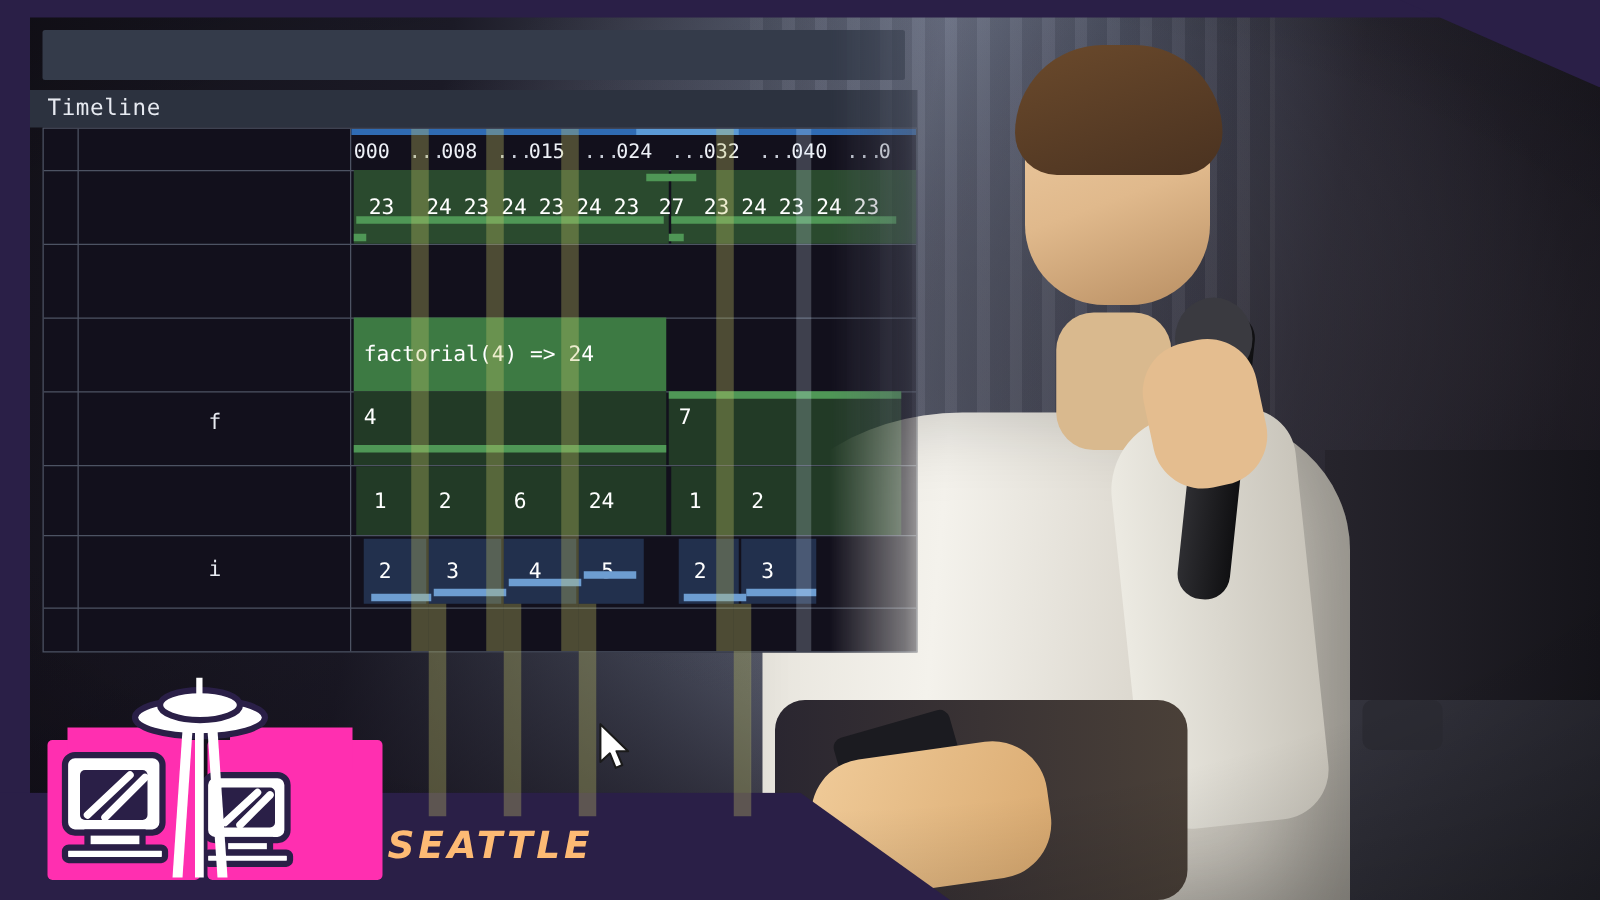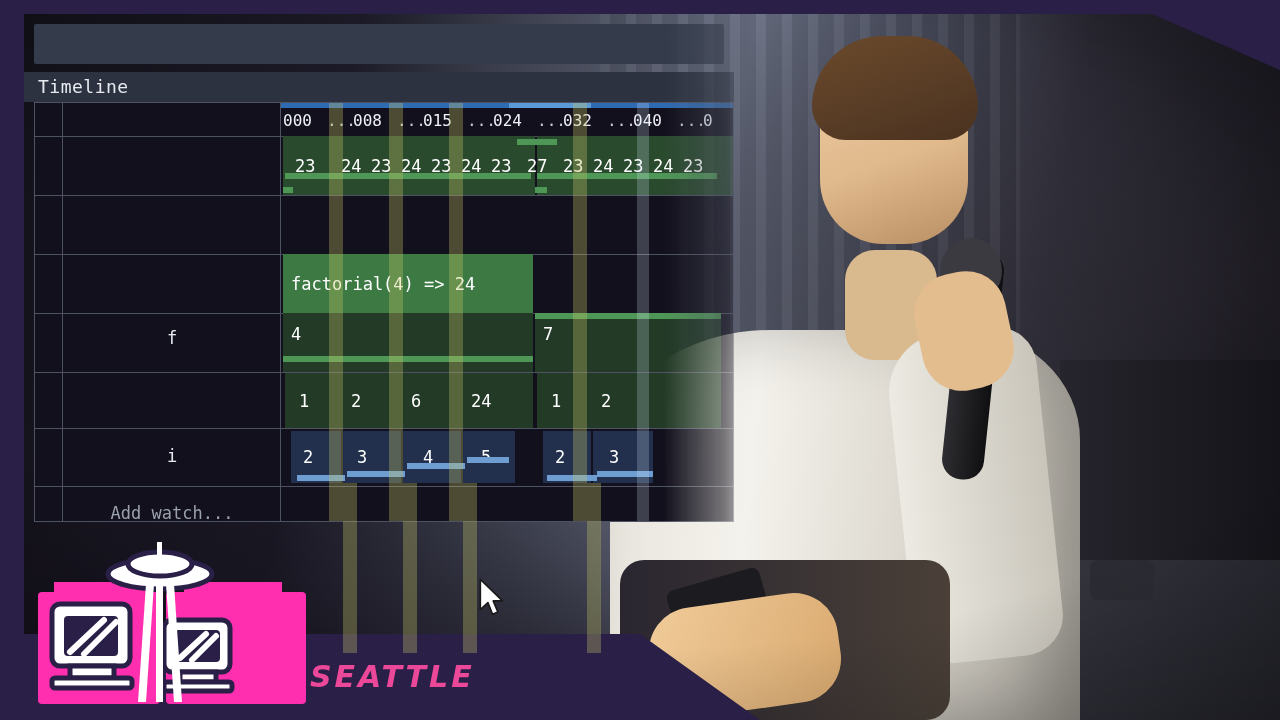--- a/index.html
+++ b/index.html
@@ -142,21 +142,21 @@
   .stripe.pale{background:rgba(220,235,255,.22);}
 
   
   .logo{position:absolute;left:34px;bottom:8px;width:580px;height:170px;}
   .mon{position:absolute;background:#ff2fb0;}
   .logotext{
     position:absolute;left:268px;bottom:50px;color:#ffffff;font-size:62px;
     font-family:"DejaVu Sans","Liberation Sans",sans-serif;font-weight:700;letter-spacing:-1px;
   }
   .logosub{
-    position:absolute;left:276px;bottom:18px;color:#ec4899;font-size:30px;font-style:italic;
+    position:absolute;left:276px;bottom:18px;color:#fdba74;font-size:30px;font-style:italic;
     font-family:"DejaVu Sans","Liberation Sans",sans-serif;font-weight:700;letter-spacing:3px;
   }
 
   .cursor{position:absolute;left:478px;top:578px;width:28px;height:40px;}
 </style>
 </head>
 <body>
 
 <div id="stage">
 
@@ -200,21 +200,20 @@
       <div class="rowline" style="top:33px"></div>
       <div class="rowline" style="top:92px"></div>
       <div class="rowline" style="top:151px"></div>
       <div class="rowline" style="top:210px"></div>
       <div class="rowline" style="top:269px"></div>
       <div class="rowline" style="top:325px"></div>
       <div class="rowline" style="top:383px"></div>
 
       <div class="lbl" style="top:225px">f</div>
       <div class="lbl" style="top:343px">i</div>
-      <div class="lbl dim" style="top:400px">Add watch...</div>
 
       <div class="col-track">
 
         <div class="scrollbar">
           <div class="thumb"></div>
         </div>
 
         <div class="ruler">
           <span class="tick" style="left:2px">000</span>
           <span class="dots" style="left:46px">...</span>

